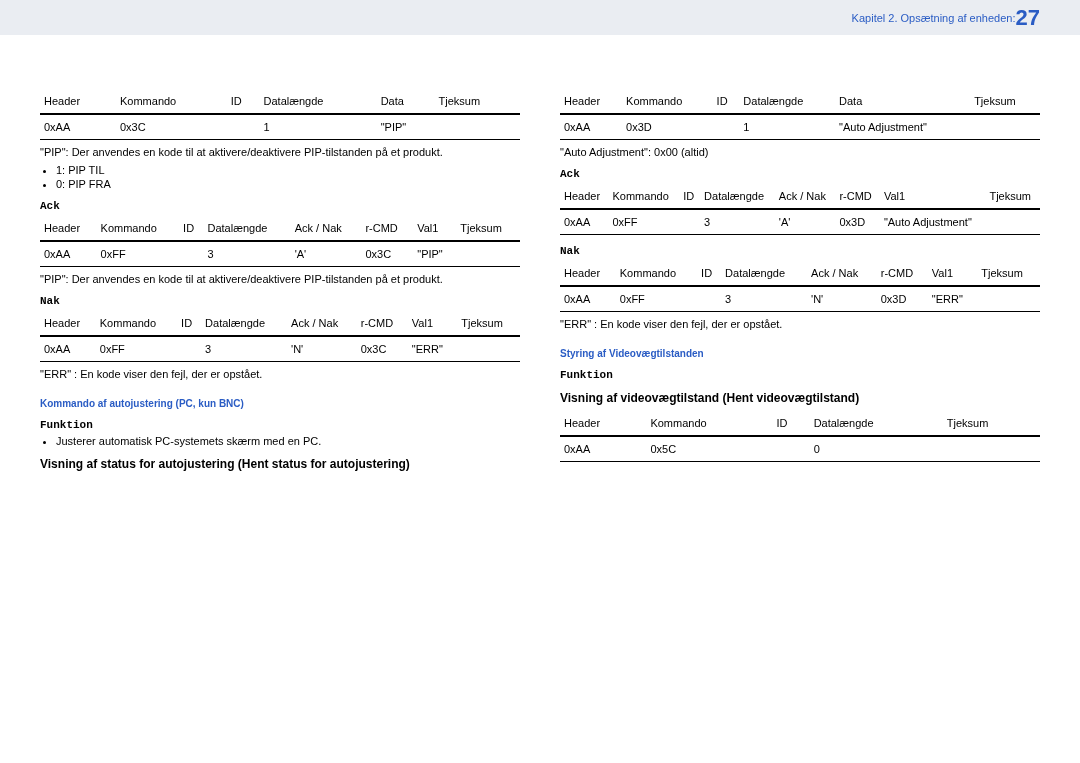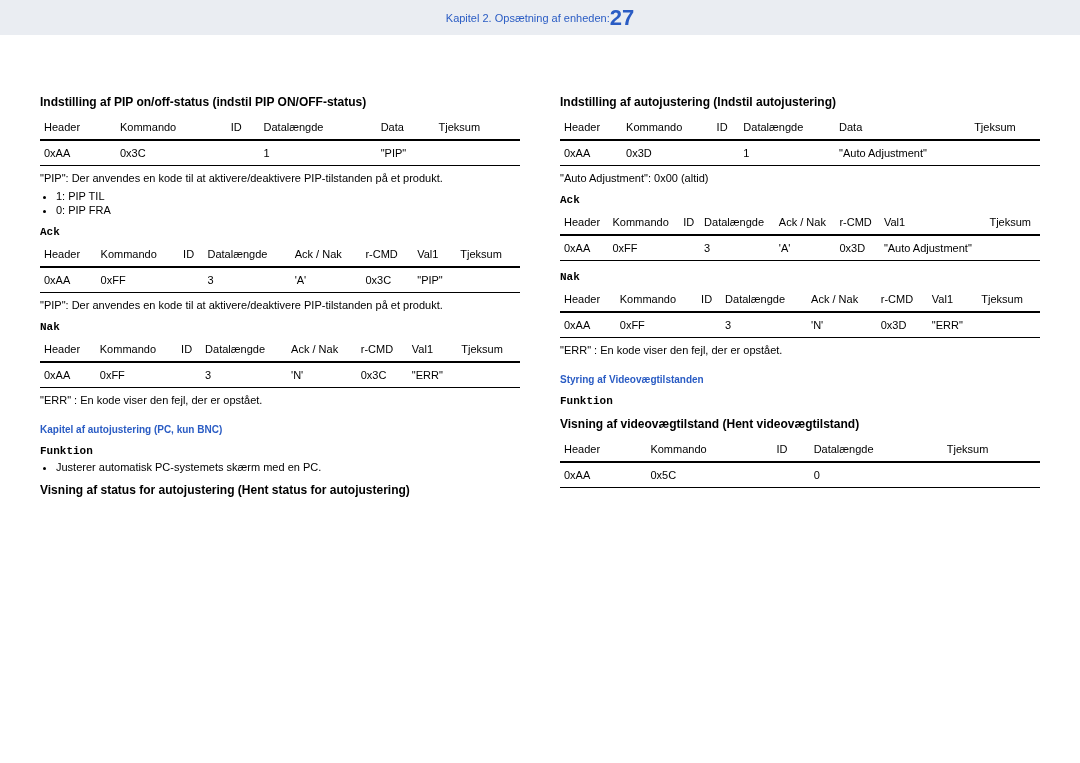--- a/index.html
+++ b/index.html
@@ -9,21 +9,21 @@
     color: #000;
     background: #fff;
     width: 1080px;
   }
   .header-bar {
     background: #eaedf2;
     height: 35px;
     padding: 0 40px;
     display: flex;
     align-items: center;
-    justify-content: center;
+    justify-content: flex-end;
   }
   .chapter {
     color: #2a5cc4;
     font-size: 11px;
   }
   .page-num {
     color: #2a5cc4;
     font-size: 22px;
     font-weight: 600;
   }
@@ -92,21 +92,20 @@
 
 <div class="header-bar">
   <span class="chapter">Kapitel 2. Opsætning af enheden:</span>
   <span class="page-num">27</span>
 </div>
 
 <div class="page">
 
   <div class="col">
 
-    <div class="h3-black">Indstilling af PIP on/off-status (indstil PIP ON/OFF-status)</div>
 
     <table>
       <thead>
           <tr>
         <th>Header</th>
         <th>Kommando</th>
         <th>ID</th>
         <th>Datalængde</th>
         <th>Data</th>
         <th>Tjeksum</th>
@@ -181,31 +180,30 @@
         <td>3</td>
         <td>'N'</td>
         <td>0x3C</td>
         <td>"ERR"</td>
         <td></td>
       </tr>
         </tbody>
     </table>
     <div class="para">"ERR" : En kode viser den fejl, der er opstået.</div>
 
-    <div class="h2-blue">Kapitel af autojustering (PC, kun BNC)</div>
+    <div class="h2-blue">Kommando af autojustering (PC, kun BNC)</div>
     <div class="h4-black">Funktion</div>
     <ul>
       <li>Justerer automatisk PC-systemets skærm med en PC.</li>
     </ul>
     <div class="h3-black">Visning af status for autojustering (Hent status for autojustering)</div>
   </div>
 
   <div class="col">
 
-    <div class="h3-black">Indstilling af autojustering (Indstil autojustering)</div>
     <table>
       <thead>
           <tr>
         <th>Header</th>
         <th>Kommando</th>
         <th>ID</th>
         <th>Datalængde</th>
         <th>Data</th>
         <th>Tjeksum</th>
       </tr>

